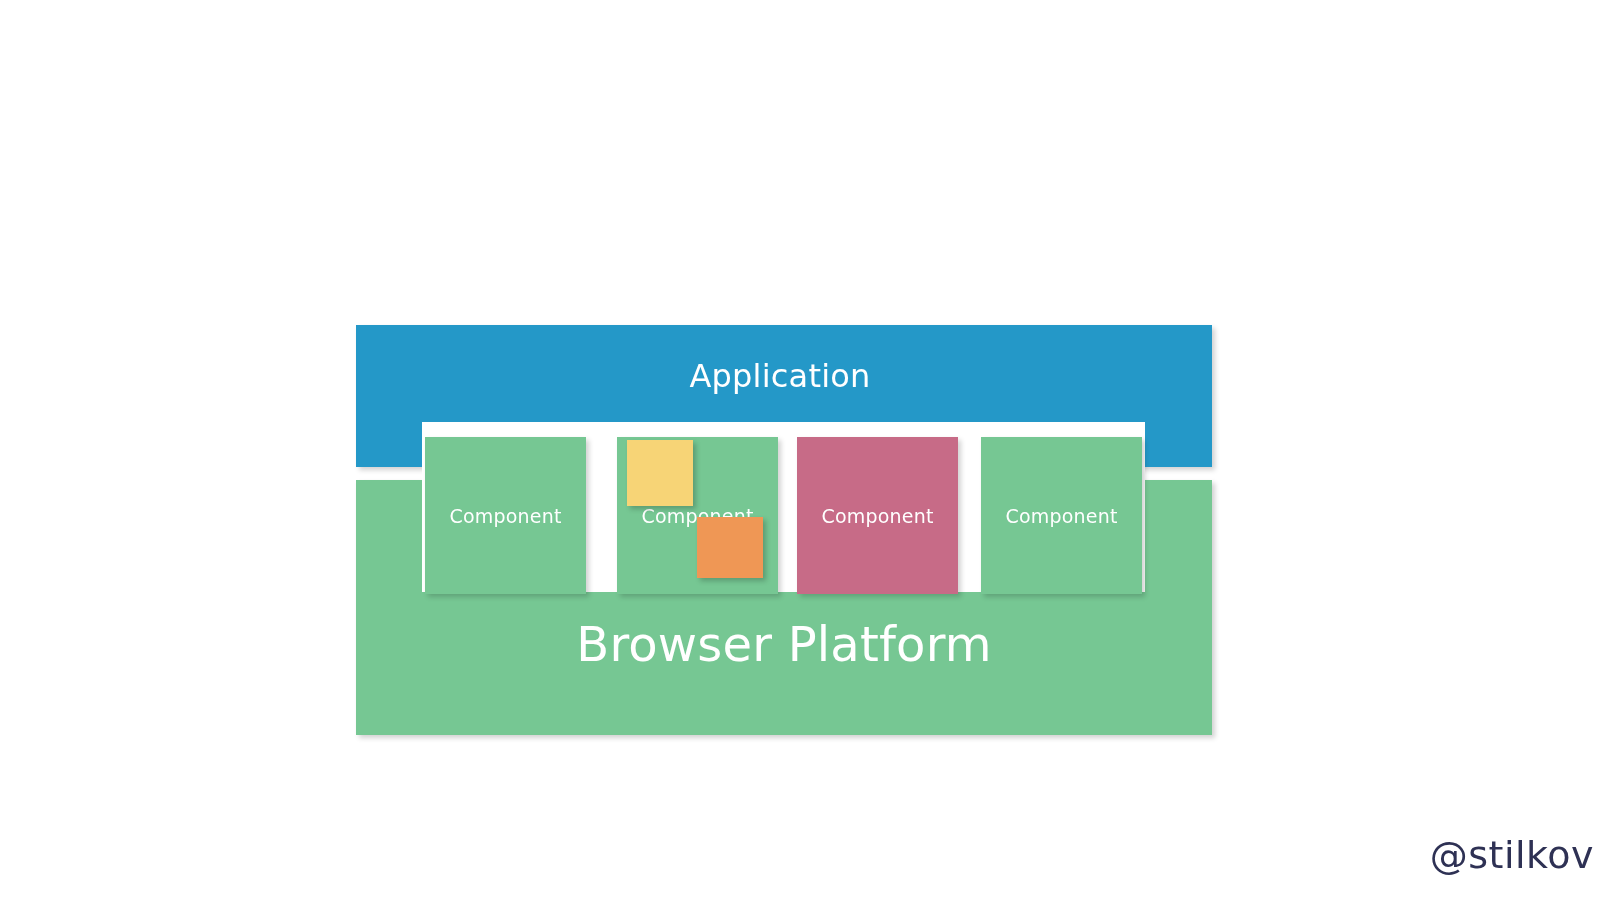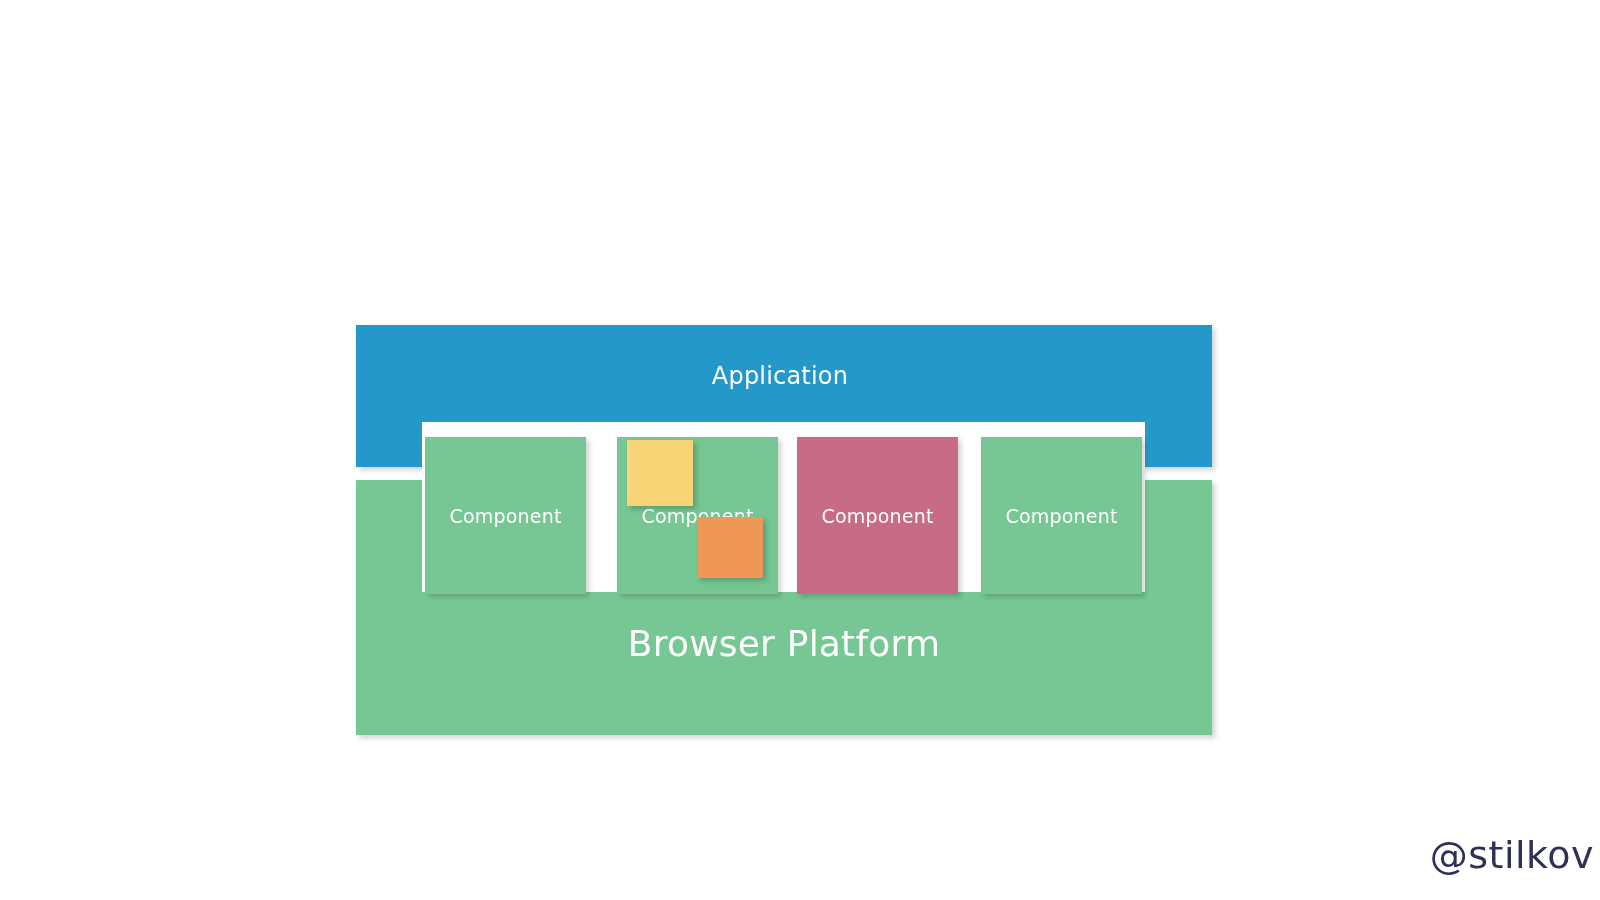--- a/index.html
+++ b/index.html
@@ -44,21 +44,21 @@
     background: #76c793;
     box-shadow: 3px 3px 5px rgba(0,0,0,0.18);
     z-index: 1;
   }
   .platform-label {
     position: absolute;
     left: 0;
     right: 0;
     top: 143px;
     text-align: center;
-    font-size: 36px;
+    font-size: 48px;
     line-height: 42px;
     color: #ffffff;
     font-weight: 400;
     letter-spacing: 0.2px;
   }
 
   
   .application {
     left: 356px;
     top: 325px;
@@ -67,21 +67,21 @@
     background: #2498c8;
     box-shadow: 3px 3px 5px rgba(0,0,0,0.18);
     z-index: 2;
   }
   .application-label {
     position: absolute;
     left: 0;
     right: 8px;
     top: 30px;
     text-align: center;
-    font-size: 24px;
+    font-size: 32px;
     line-height: 42px;
     color: #ffffff;
     font-weight: 400;
     letter-spacing: 0.2px;
   }
 
   
   .band {
     position: absolute;
     left: 422px;

